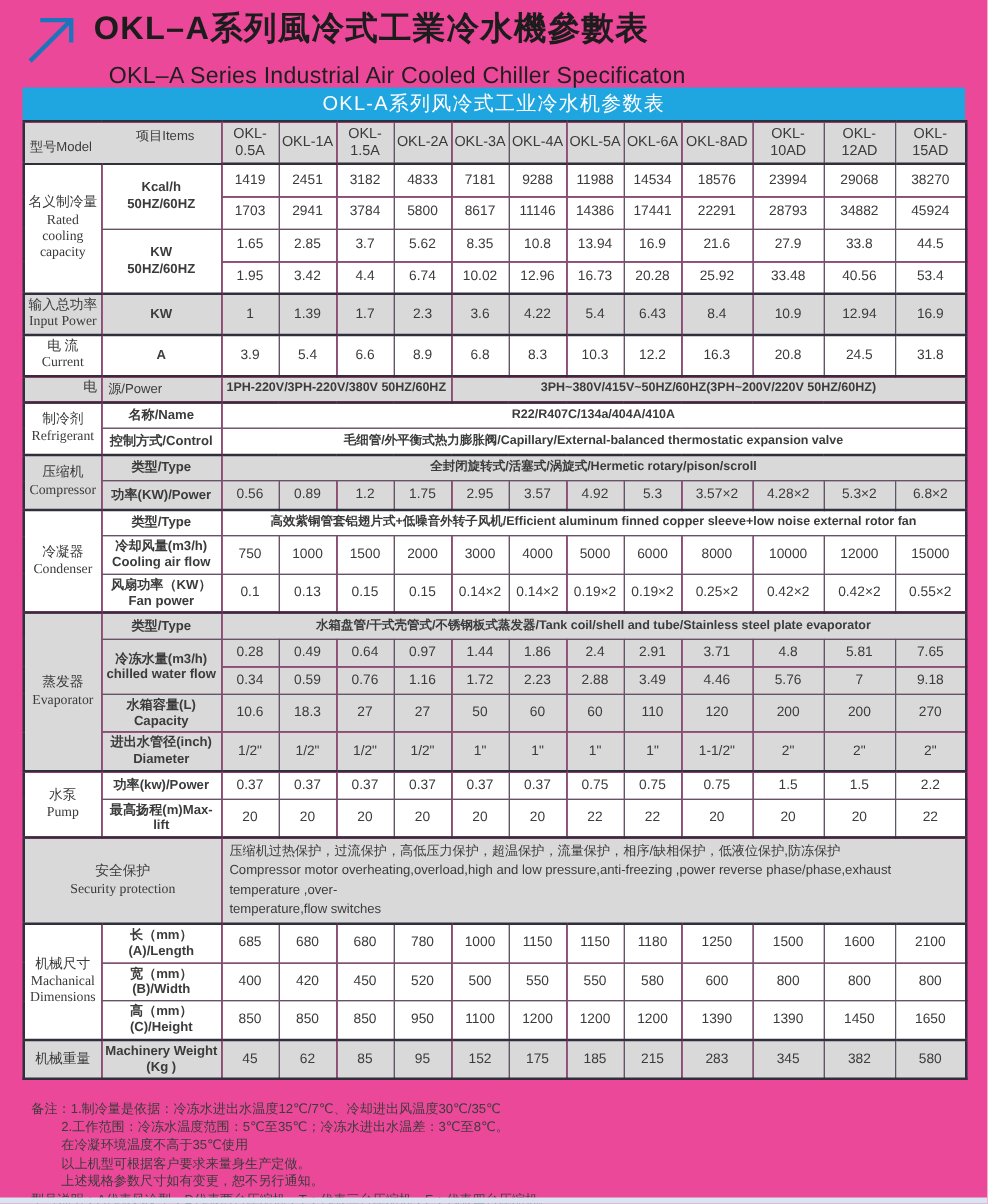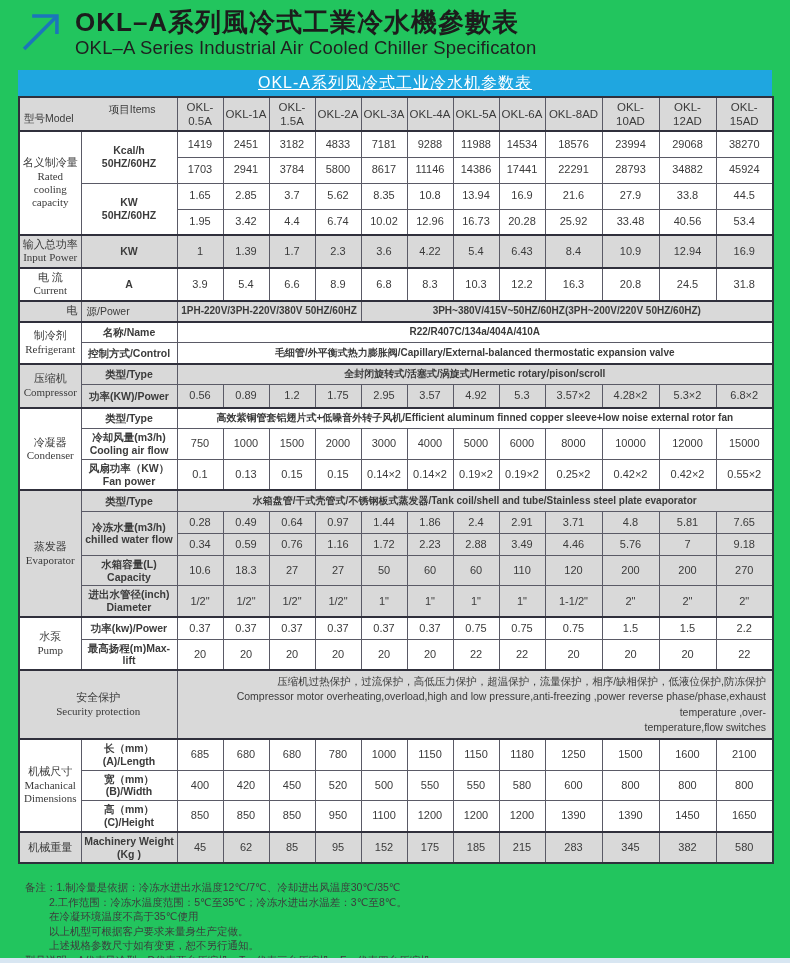--- a/index.html
+++ b/index.html
@@ -1,45 +1,45 @@
 <!DOCTYPE html>
 <html><head>
 <meta charset="utf-8">
 <style>
   html,body{margin:0;padding:0;background:#fff;}
-  .page{position:relative;width:790px;height:963px;background:#22c55e;overflow:hidden;
+  .page{position:relative;width:790px;height:963px;background:#ec4899;overflow:hidden;
         font-family:"Liberation Sans","DejaVu Sans",sans-serif;color:#333;}
   
   .doc-header{display:flex;align-items:flex-start;padding:7px 0 0 20px;height:55px;}
   .logo{width:46px;height:46px;margin-right:9px;flex:0 0 auto;}
   .titles h1{margin:0;font-size:26px;line-height:30px;font-weight:bold;color:#1c1c1c;letter-spacing:1px;}
-  .titles h2{margin:0;font-size:18.5px;line-height:22px;font-weight:500;color:#1f1f1f;letter-spacing:.2px;}
+  .titles h2{margin:12px;font-size:18.5px;line-height:22px;font-weight:500;color:#1f1f1f;letter-spacing:.2px;}
   
   .banner{margin:8px 18px 0 18px;height:26px;background:#1fa6e0;color:#ffffff;
-          display:flex;align-items:center;justify-content:center;font-size:16px;letter-spacing:1px;text-decoration:underline;}
+          display:flex;align-items:center;justify-content:center;font-size:16px;letter-spacing:1px;}
   
   table.spec{margin:0 18px;width:754px;border-collapse:collapse;table-layout:fixed;
              font-size:11px;color:#3b3b3b;}
   table.spec{border:2px solid #30303c;}
   .spec td{border:1px solid #5a5a66;text-align:center;vertical-align:middle;
            padding:2px 1px;line-height:1.22;white-space:pre-line;overflow:hidden;}
   .spec tr{height:21px;}
   .spec tr:nth-child(-n+7){height:26px;}
   .spec tr:nth-child(12){height:23px;}
   .spec tr:nth-child(17),.spec tr:nth-child(18),.spec tr:nth-child(21){height:22px;}
   .spec tr.sec td{border-top:2px solid #30303c;}
   .spec tr.g td{background:#d9d9d9;}
   .spec tr.w td{background:#ffffff;}
   .spec td.lbl{font-size:11px;font-family:Liberation Serif, serif;}
   .spec td.itm{font-size:10.5px;font-weight:bold;}
   .spec td.val{font-size:11px;}
   .spec td.span{font-size:10px;font-weight:bold;}
   .spec td.lblr{text-align:right;padding-right:3px;}
   .spec td.itml{text-align:left;padding-left:5px;font-size:10.5px;}
-  .spec td.left{text-align:right;padding:3px 6px;font-size:10.5px;line-height:1.45;}
+  .spec td.left{text-align:left;padding:3px 6px;font-size:10.5px;line-height:1.45;}
   .spec td.mh{font-size:11.5px;}
   .spec td.corner{position:relative;font-size:10.5px;
       background-image:linear-gradient(to bottom right,transparent 49.4%,#76767e 49.4%,#76767e 50.8%,transparent 50.8%);}
   .corner .cm{position:absolute;left:4px;bottom:5px;}
   .corner .ci{position:absolute;right:21px;top:5px;text-align:center;}
   
   .notes-zh{margin:16px 0 0 25px;font-size:10.5px;color:#3c3c3c;}
   .notes-zh .nline{line-height:14.5px;}
   .nline.i1{padding-left:24px;}
   .bottom-strip{position:absolute;left:0;bottom:0;width:790px;height:5px;background:#d8e6f2;}

